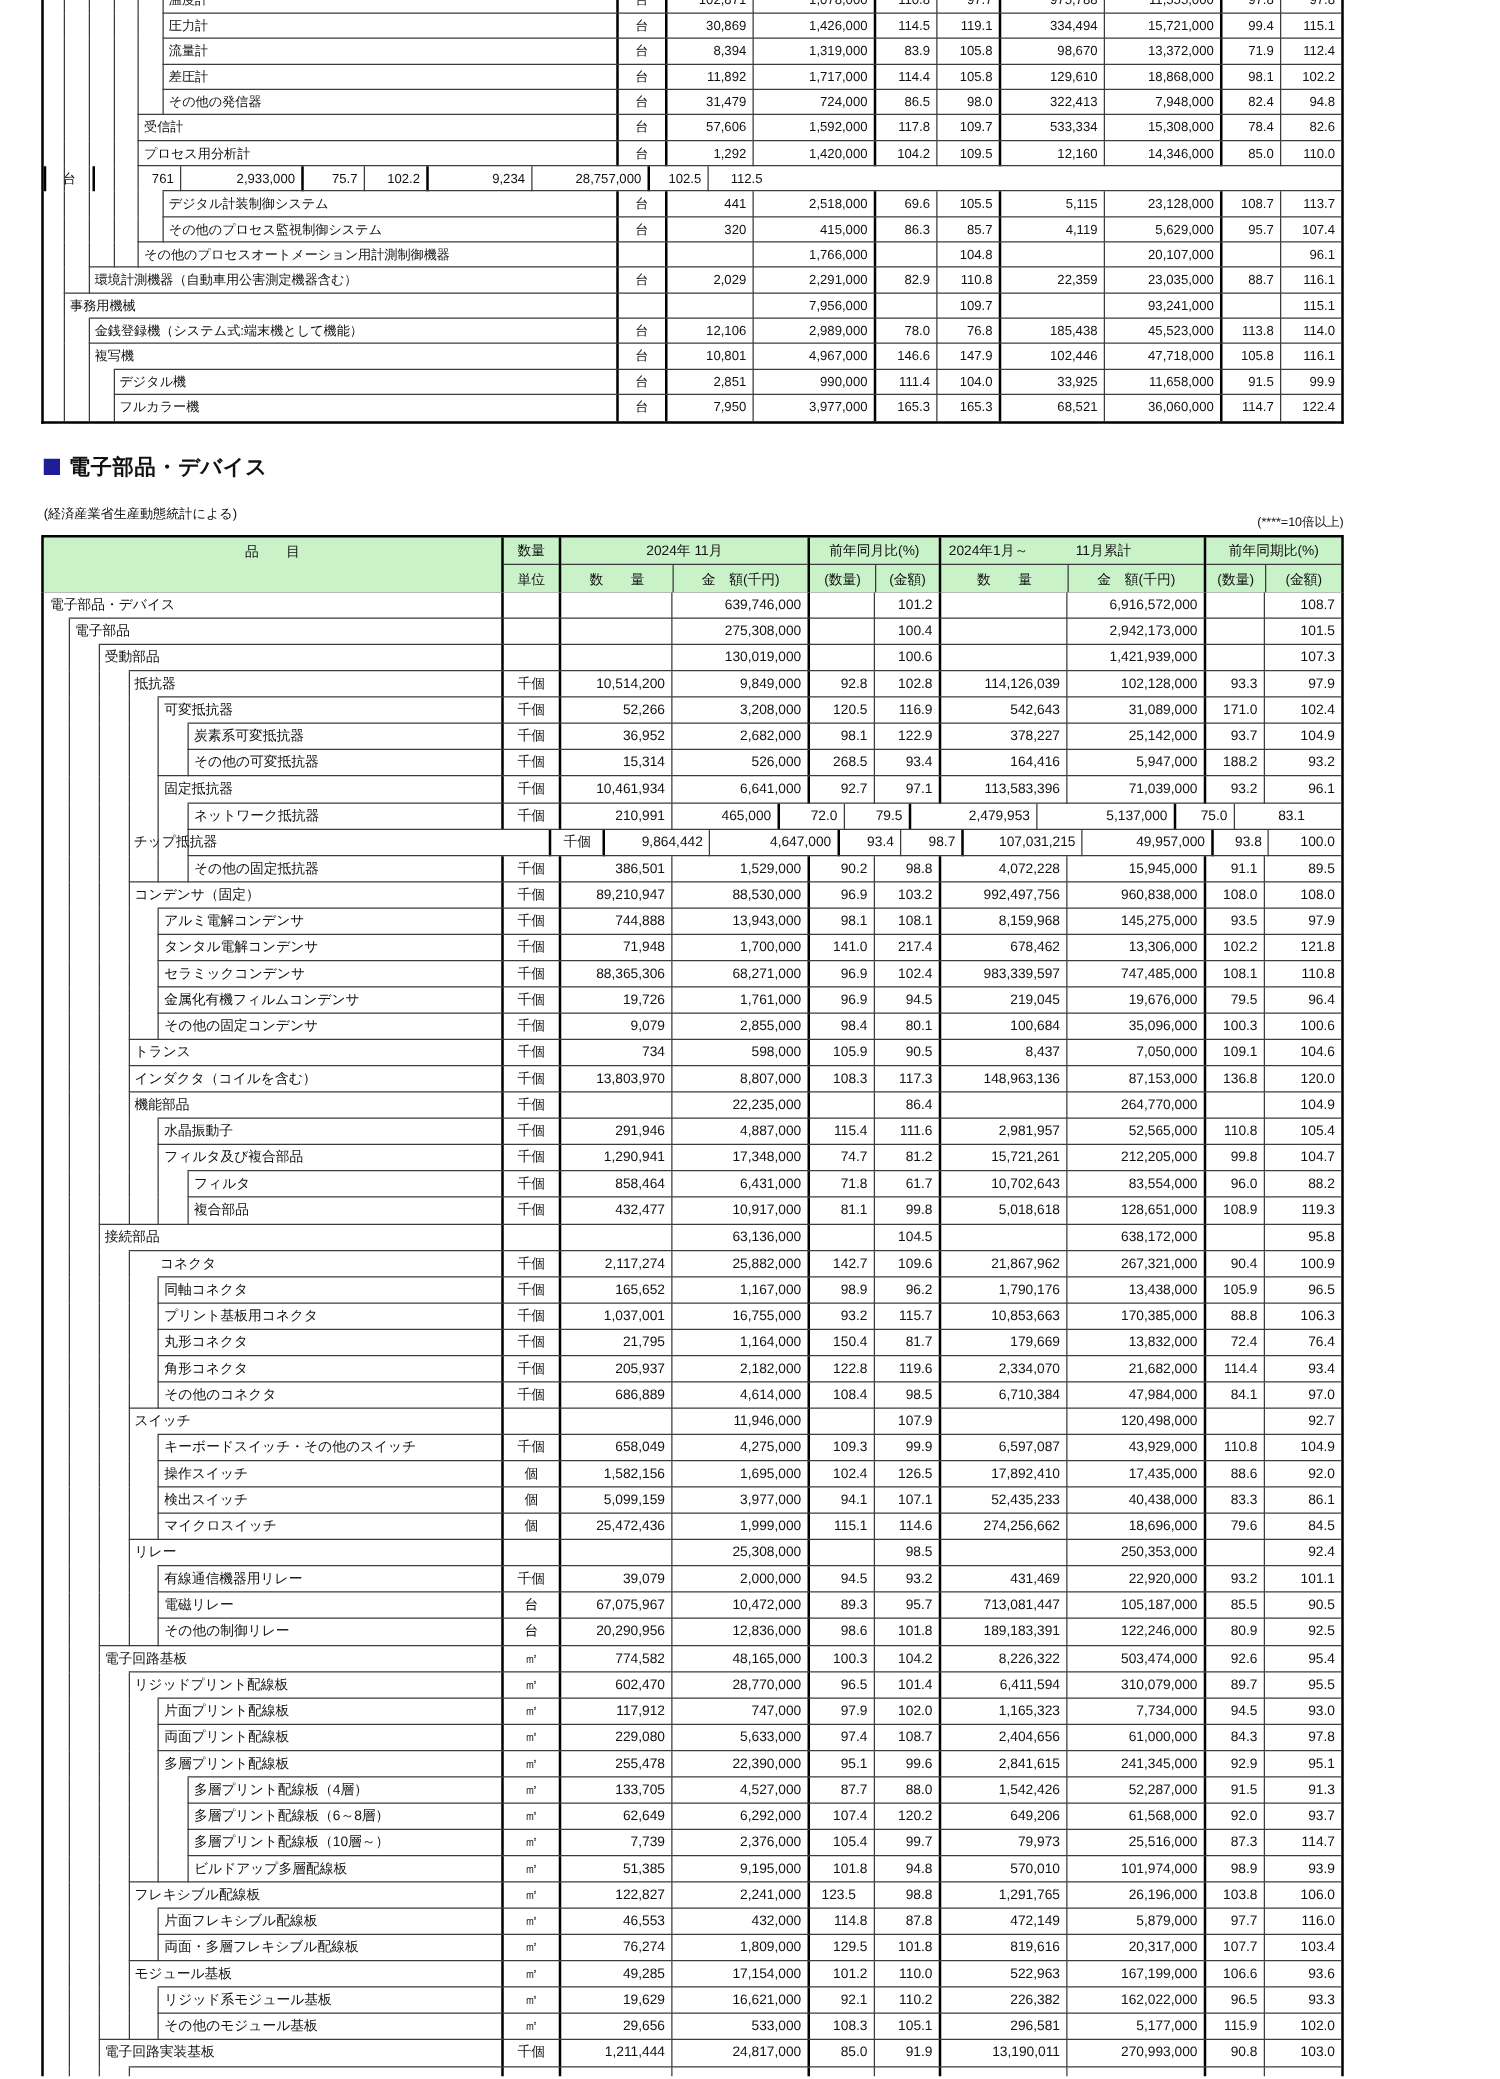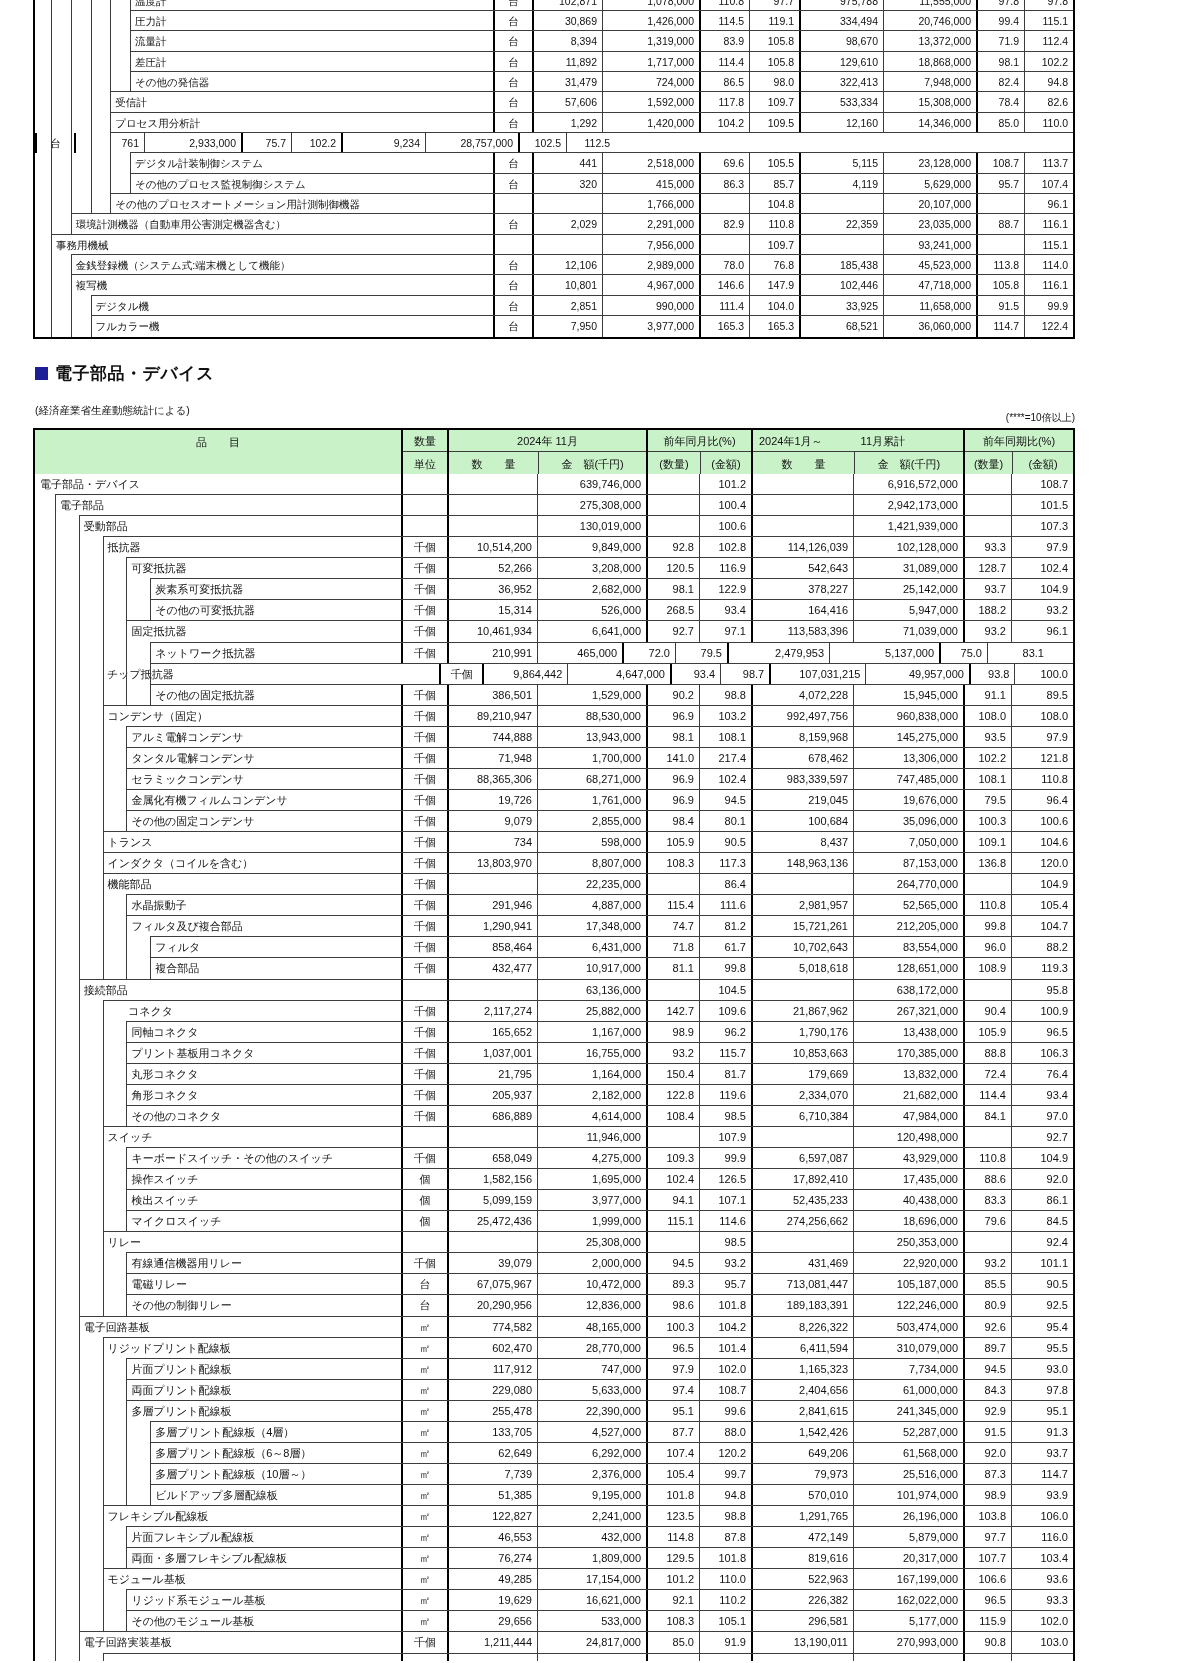--- a/index.html
+++ b/index.html
@@ -55,21 +55,21 @@
       <div class="sep" style="left: 95px;"></div>
     </div>
     <div class="trow" style="height: 20.35px;">
       <div class="cell itemcell" style="width: 458px; line-height: 20.35px; padding-left: 100px;"><span>圧力計</span></div>
       <div class="cell unit" style="width: 39px; line-height: 20.35px; border-left: 2px solid rgb(0, 0, 0);"><span>台</span></div>
       <div class="cell num" style="width: 70px; line-height: 20.35px; border-left: 2px solid rgb(0, 0, 0);"><span>30,869</span></div>
       <div class="cell num" style="width: 97px; line-height: 20.35px; border-left: 1px solid rgb(60, 60, 60);"><span>1,426,000</span></div>
       <div class="cell num" style="width: 50px; line-height: 20.35px; border-left: 2px solid rgb(0, 0, 0);"><span>114.5</span></div>
       <div class="cell num" style="width: 50px; line-height: 20.35px; border-left: 1px solid rgb(60, 60, 60);"><span>119.1</span></div>
       <div class="cell num" style="width: 84px; line-height: 20.35px; border-left: 2px solid rgb(0, 0, 0);"><span>334,494</span></div>
-      <div class="cell num" style="width: 93px; line-height: 20.35px; border-left: 1px solid rgb(60, 60, 60);"><span>20,746,000</span></div>
+      <div class="cell num" style="width: 93px; line-height: 20.35px; border-left: 1px solid rgb(60, 60, 60);"><span>15,721,000</span></div>
       <div class="cell num" style="width: 48px; line-height: 20.35px; border-left: 2px solid rgb(0, 0, 0);"><span>99.4</span></div>
       <div class="cell num" style="width: 49px; line-height: 20.35px; border-left: 1px solid rgb(60, 60, 60);"><span>115.1</span></div>
       <div class="guide" style="left: 16px;"></div>
       <div class="guide" style="left: 35.75px;"></div>
       <div class="guide" style="left: 55.5px;"></div>
       <div class="guide" style="left: 75.25px;"></div>
       <div class="guide" style="left: 95px;"></div>
       <div class="sep" style="left: 95px;"></div>
     </div>
     <div class="trow" style="height: 20.35px;">
@@ -428,21 +428,21 @@
     </div>
     <div class="trow" style="height: 21.07px;">
       <div class="cell itemcell" style="width: 366px; line-height: 21.07px; padding-left: 96.4px;"><span>可変抵抗器</span></div>
       <div class="cell unit" style="width: 46px; line-height: 21.07px; border-left: 2px solid rgb(0, 0, 0);"><span>千個</span></div>
       <div class="cell num" style="width: 90px; line-height: 21.07px; border-left: 2px solid rgb(0, 0, 0);"><span>52,266</span></div>
       <div class="cell num" style="width: 109px; line-height: 21.07px; border-left: 1px solid rgb(60, 60, 60);"><span>3,208,000</span></div>
       <div class="cell num" style="width: 53px; line-height: 21.07px; border-left: 2px solid rgb(0, 0, 0);"><span>120.5</span></div>
       <div class="cell num" style="width: 52px; line-height: 21.07px; border-left: 1px solid rgb(60, 60, 60);"><span>116.9</span></div>
       <div class="cell num" style="width: 102px; line-height: 21.07px; border-left: 2px solid rgb(0, 0, 0);"><span>542,643</span></div>
       <div class="cell num" style="width: 110px; line-height: 21.07px; border-left: 1px solid rgb(60, 60, 60);"><span>31,089,000</span></div>
-      <div class="cell num" style="width: 48px; line-height: 21.07px; border-left: 2px solid rgb(0, 0, 0);"><span>128.7</span></div>
+      <div class="cell num" style="width: 48px; line-height: 21.07px; border-left: 2px solid rgb(0, 0, 0);"><span>171.0</span></div>
       <div class="cell num" style="width: 62px; line-height: 21.07px; border-left: 1px solid rgb(60, 60, 60);"><span>102.4</span></div>
       <div class="guide" style="left: 20px;"></div>
       <div class="guide" style="left: 43.8px;"></div>
       <div class="guide" style="left: 67.6px;"></div>
       <div class="guide" style="left: 91.4px;"></div>
       <div class="sep" style="left: 115.2px;"></div>
     </div>
     <div class="trow" style="height: 21.07px;">
       <div class="cell itemcell" style="width: 366px; line-height: 21.07px; padding-left: 120.2px;"><span>炭素系可変抵抗器</span></div>
       <div class="cell unit" style="width: 46px; line-height: 21.07px; border-left: 2px solid rgb(0, 0, 0);"><span>千個</span></div>
@@ -1188,21 +1188,21 @@
       <div class="guide" style="left: 67.6px;"></div>
       <div class="guide" style="left: 91.4px;"></div>
       <div class="guide" style="left: 115.2px;"></div>
       <div class="sep" style="left: 67.6px;"></div>
     </div>
     <div class="trow" style="height: 21.07px;">
       <div class="cell itemcell" style="width: 366px; line-height: 21.07px; padding-left: 72.6px;"><span>フレキシブル配線板</span></div>
       <div class="cell unit" style="width: 46px; line-height: 21.07px; border-left: 2px solid rgb(0, 0, 0);"><span>㎡</span></div>
       <div class="cell num" style="width: 90px; line-height: 21.07px; border-left: 2px solid rgb(0, 0, 0);"><span>122,827</span></div>
       <div class="cell num" style="width: 109px; line-height: 21.07px; border-left: 1px solid rgb(60, 60, 60);"><span>2,241,000</span></div>
-      <div class="cell num" style="width: 53px; line-height: 21.07px; border-left: 2px solid rgb(0, 0, 0);"><span>123.5</span></div>
+      <div class="cell num" style="width: 53px; line-height: 21.07px; border-left: 2px solid rgb(0, 0, 0); text-align: center;"><span>123.5</span></div>
       <div class="cell num" style="width: 52px; line-height: 21.07px; border-left: 1px solid rgb(60, 60, 60);"><span>98.8</span></div>
       <div class="cell num" style="width: 102px; line-height: 21.07px; border-left: 2px solid rgb(0, 0, 0);"><span>1,291,765</span></div>
       <div class="cell num" style="width: 110px; line-height: 21.07px; border-left: 1px solid rgb(60, 60, 60);"><span>26,196,000</span></div>
       <div class="cell num" style="width: 48px; line-height: 21.07px; border-left: 2px solid rgb(0, 0, 0);"><span>103.8</span></div>
       <div class="cell num" style="width: 62px; line-height: 21.07px; border-left: 1px solid rgb(60, 60, 60);"><span>106.0</span></div>
       <div class="guide" style="left: 20px;"></div>
       <div class="guide" style="left: 43.8px;"></div>
       <div class="guide" style="left: 67.6px;"></div>
       <div class="sep" style="left: 91.4px;"></div>
     </div>

